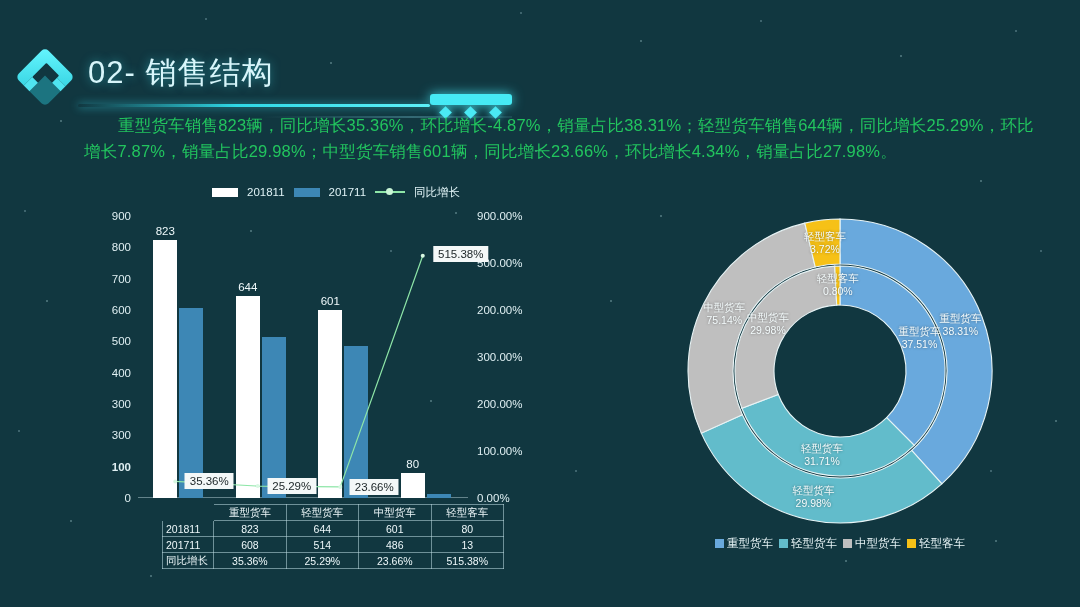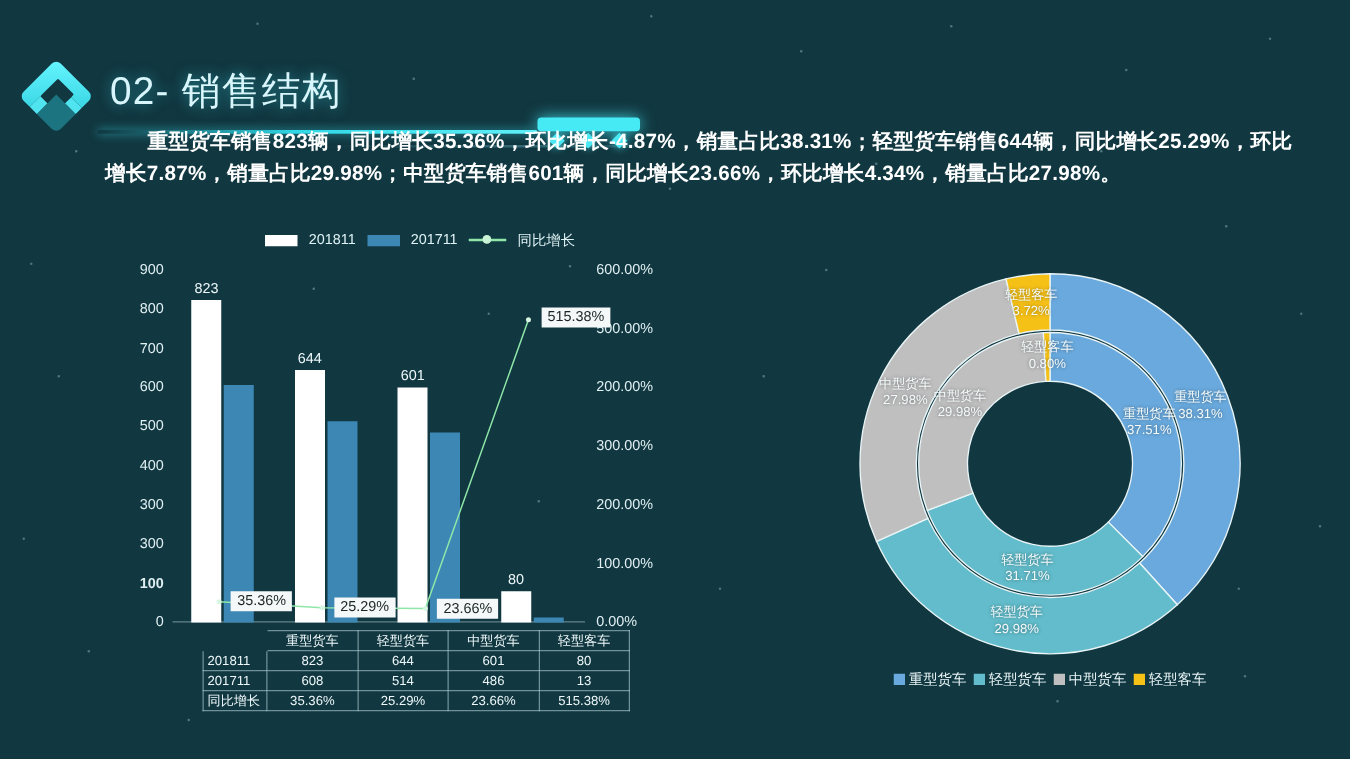--- a/index.html
+++ b/index.html
@@ -38,22 +38,22 @@
   .cap{
     position:absolute;left:430px;top:62px;width:82px;height:11px;border-radius:3px;
     background:#46eaf5;box-shadow:0 0 12px rgba(70,234,245,.85);
   }
   .dot{position:absolute;top:76px;width:9px;height:9px;background:#4ae9f4;
     box-shadow:0 0 7px rgba(74,233,244,.9);transform:rotate(45deg);}
   .d1{left:441px;} .d2{left:466px;} .d3{left:491px;}
 
   
   .para{
-    position:absolute;left:84px;top:100px;width:960px;
-    font-size:16.5px;line-height:26px;color:#ffffff;font-weight:700;
+    position:absolute;left:84px;top:112px;width:960px;
+    font-size:16.5px;line-height:26px;color:#22c55e;font-weight:400;
     text-indent:34px;letter-spacing:.2px;
   }
 
   
   .bar-panel{position:absolute;left:96px;top:184px;width:470px;height:384px;}
   .bc-legend{position:absolute;left:116px;top:0;height:16px;display:flex;align-items:center;gap:9px;font-size:11.5px;color:#dff2f5;white-space:nowrap;}
   .sw{display:inline-block;width:26px;height:9px;}
   .sw.w{background:#ffffff;}
   .sw.b{background:#3d87b5;}
   .lgline{display:inline-block;width:30px;height:2px;background:#8ee6a8;position:relative;}
@@ -168,21 +168,21 @@
   <div class="ytick" style="top: 0px;">900</div>
       <div class="ytick" style="top: 31.3333px;">800</div>
       <div class="ytick" style="top: 62.6667px;">700</div>
       <div class="ytick" style="top: 94px;">600</div>
       <div class="ytick" style="top: 125.333px;">500</div>
       <div class="ytick" style="top: 156.667px;">400</div>
       <div class="ytick" style="top: 188px;">300</div>
       <div class="ytick" style="top: 219.333px;">300</div>
       <div class="ytick" style="top: 250.667px; font-weight: bold;">100</div>
       <div class="ytick" style="top: 282px;">0</div>
-      <div class="ytick2" style="top: 0px;">600.00%</div>
+      <div class="ytick2" style="top: 0px;">900.00%</div>
       <div class="ytick2" style="top: 47px;">500.00%</div>
       <div class="ytick2" style="top: 94px;">200.00%</div>
       <div class="ytick2" style="top: 141px;">300.00%</div>
       <div class="ytick2" style="top: 188px;">200.00%</div>
       <div class="ytick2" style="top: 235px;">100.00%</div>
       <div class="ytick2" style="top: 282px;">0.00%</div>
       <div class="grp" style="left: 0px; width: 82.5px;">
         <div class="bar a" style="left: 15.25px; width: 24px; height: 257.873px;"></div>
         <div class="bar b" style="left: 41.25px; width: 24px; height: 190.507px;"></div>
         <div class="vlab" style="left: 27.25px; bottom: 260.873px;">823</div>
@@ -262,21 +262,21 @@
         <path d="M149.72434659112415 50.13261955636817 A105 105 0 0 1 154.99999999999997 50 L155 89 A66 66 0 0 0 151.68387500013517 89.08336086400284 Z" fill="#f6c117" stroke="#e8f4f6" stroke-width="1.1"></path>
       </svg>
   <div class="dlabel" style="left: 275.404px; top: 108.697px;">
         <div>重型货车</div>
         <div>38.31%</div>
       </div><div class="dlabel" style="left: 128.401px; top: 281.228px;">
         <div>轻型货车</div>
         <div>29.98%</div>
       </div><div class="dlabel" style="left: 39.2911px; top: 97.9698px;">
         <div>中型货车</div>
-        <div>27.98%</div>
+        <div>75.14%</div>
       </div><div class="dlabel" style="left: 139.957px; top: 26.8801px;">
         <div>轻型客车</div>
         <div>3.72%</div>
       </div><div class="dlabel" style="left: 234.464px; top: 122.114px;">
         <div>重型货车</div>
         <div>37.51%</div>
       </div><div class="dlabel" style="left: 136.952px; top: 239.085px;">
         <div>轻型货车</div>
         <div>31.71%</div>
       </div><div class="dlabel" style="left: 83.0021px; top: 107.965px;">

